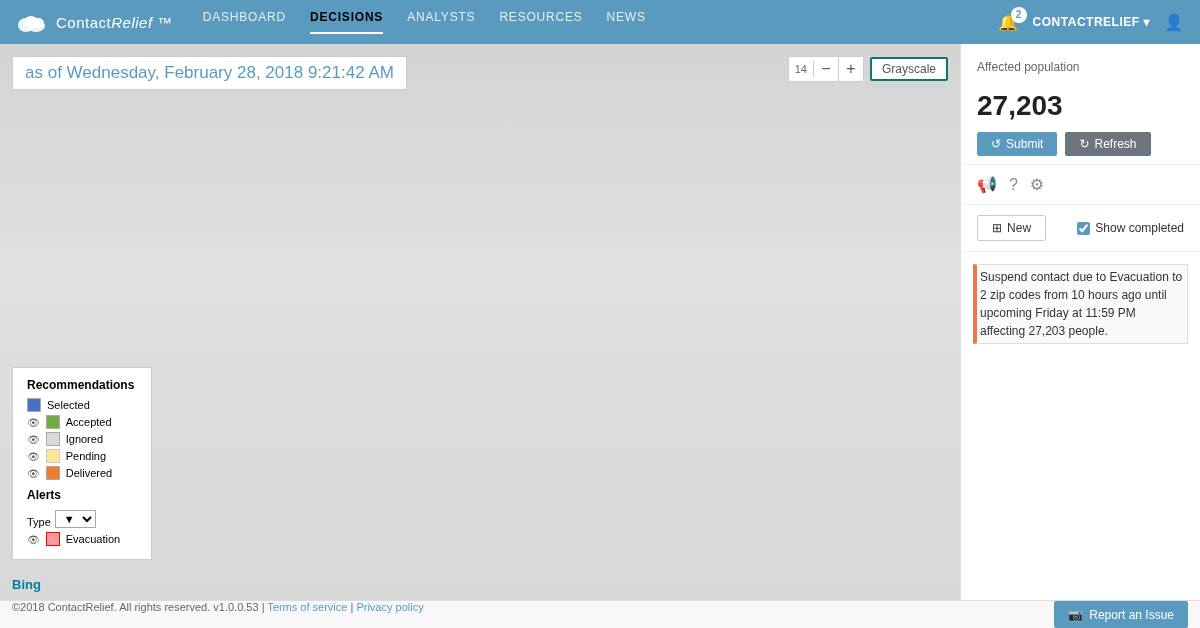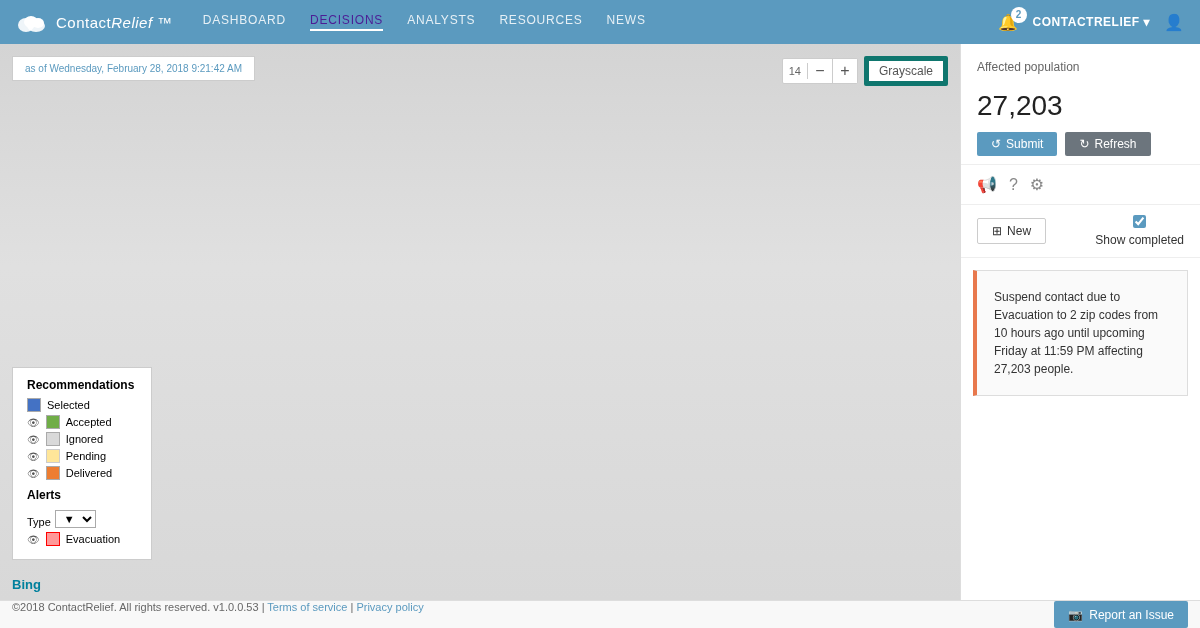--- a/index.html
+++ b/index.html
@@ -41,24 +41,24 @@
     }
     .nav-link {
       color: rgba(255,255,255,0.85);
       font-size: 12px;
       font-weight: 500;
       letter-spacing: 0.8px;
       text-decoration: none;
       cursor: pointer;
     }
     .nav-link.active {
-      color: #4c1d95;
-      font-weight: 400;
+      color: #000000;
+      font-weight: 700;
       border-bottom: 2px solid white;
-      padding-bottom: 2px;
+      padding-bottom: 8px;
     }
     .nav-right {
       display: flex;
       align-items: center;
       gap: 14px;
     }
     .notif-badge {
       position: relative;
       display: flex;
       align-items: center;
@@ -111,21 +111,21 @@
       overflow: hidden;
       background: #e8e8e8;
     }
     .map-timestamp {
       position: absolute;
       top: 12px;
       left: 12px;
       background: white;
       border: 1px solid #ccc;
       padding: 6px 12px;
-      font-size: 10px;
+      font-size: 17px;
       z-index: 10;
       color: #333;
     }
     .map-timestamp span {
       color: #5b9abf;
       font-weight: 500;
     }
     .map-controls {
       position: absolute;
       top: 12px;
@@ -160,21 +160,21 @@
       border: none;
       background: white;
     }
     .zoom-divider {
       width: 1px;
       height: 24px;
       background: #ccc;
     }
     .grayscale-btn {
       background: white;
-      border: 5px solid #0f766e;
+      border: 2px solid #0f766e;
       padding: 3px 10px;
       font-size: 12px;
       cursor: pointer;
       color: #555;
       border-radius: 2px;
     }
 
     
     .map-svg {
       width: 100%;
@@ -257,21 +257,21 @@
       padding: 16px 16px 8px;
       border-bottom: 1px solid #eee;
     }
     .affected-label {
       font-size: 12px;
       color: #666;
       margin-bottom: 16px;
     }
     .affected-count {
       font-size: 28px;
-      font-weight: 400;
+      font-weight: 700;
       color: #222;
       margin-bottom: 10px;
     }
     .panel-actions {
       display: flex;
       gap: 8px;
     }
     .btn-submit {
       background: #5b9abf;
       color: white;
@@ -326,32 +326,31 @@
       gap: 5px;
       border-radius: 2px;
       color: #333;
     }
     .show-completed {
       display: flex;
       align-items: center;
       gap: 5px;
       font-size: 12px;
       color: #333;
-      flex-direction: column;
     }
     .show-completed input { cursor: pointer; accent-color: #5b9abf; }
 
     
     .decision-card {
       margin: 12px;
       border-left: 4px solid #e8784d;
       background: #fafafa;
       border: 1px solid #ddd;
       border-left: 4px solid #e8784d;
-      padding: 17px;
+      padding: 3px;
       font-size: 12px;
       color: #333;
       line-height: 1.5;
     }
 
     
     .bottom-bar {
       height: 28px;
       background: #f8f8f8;
       border-top: 1px solid #ddd;

